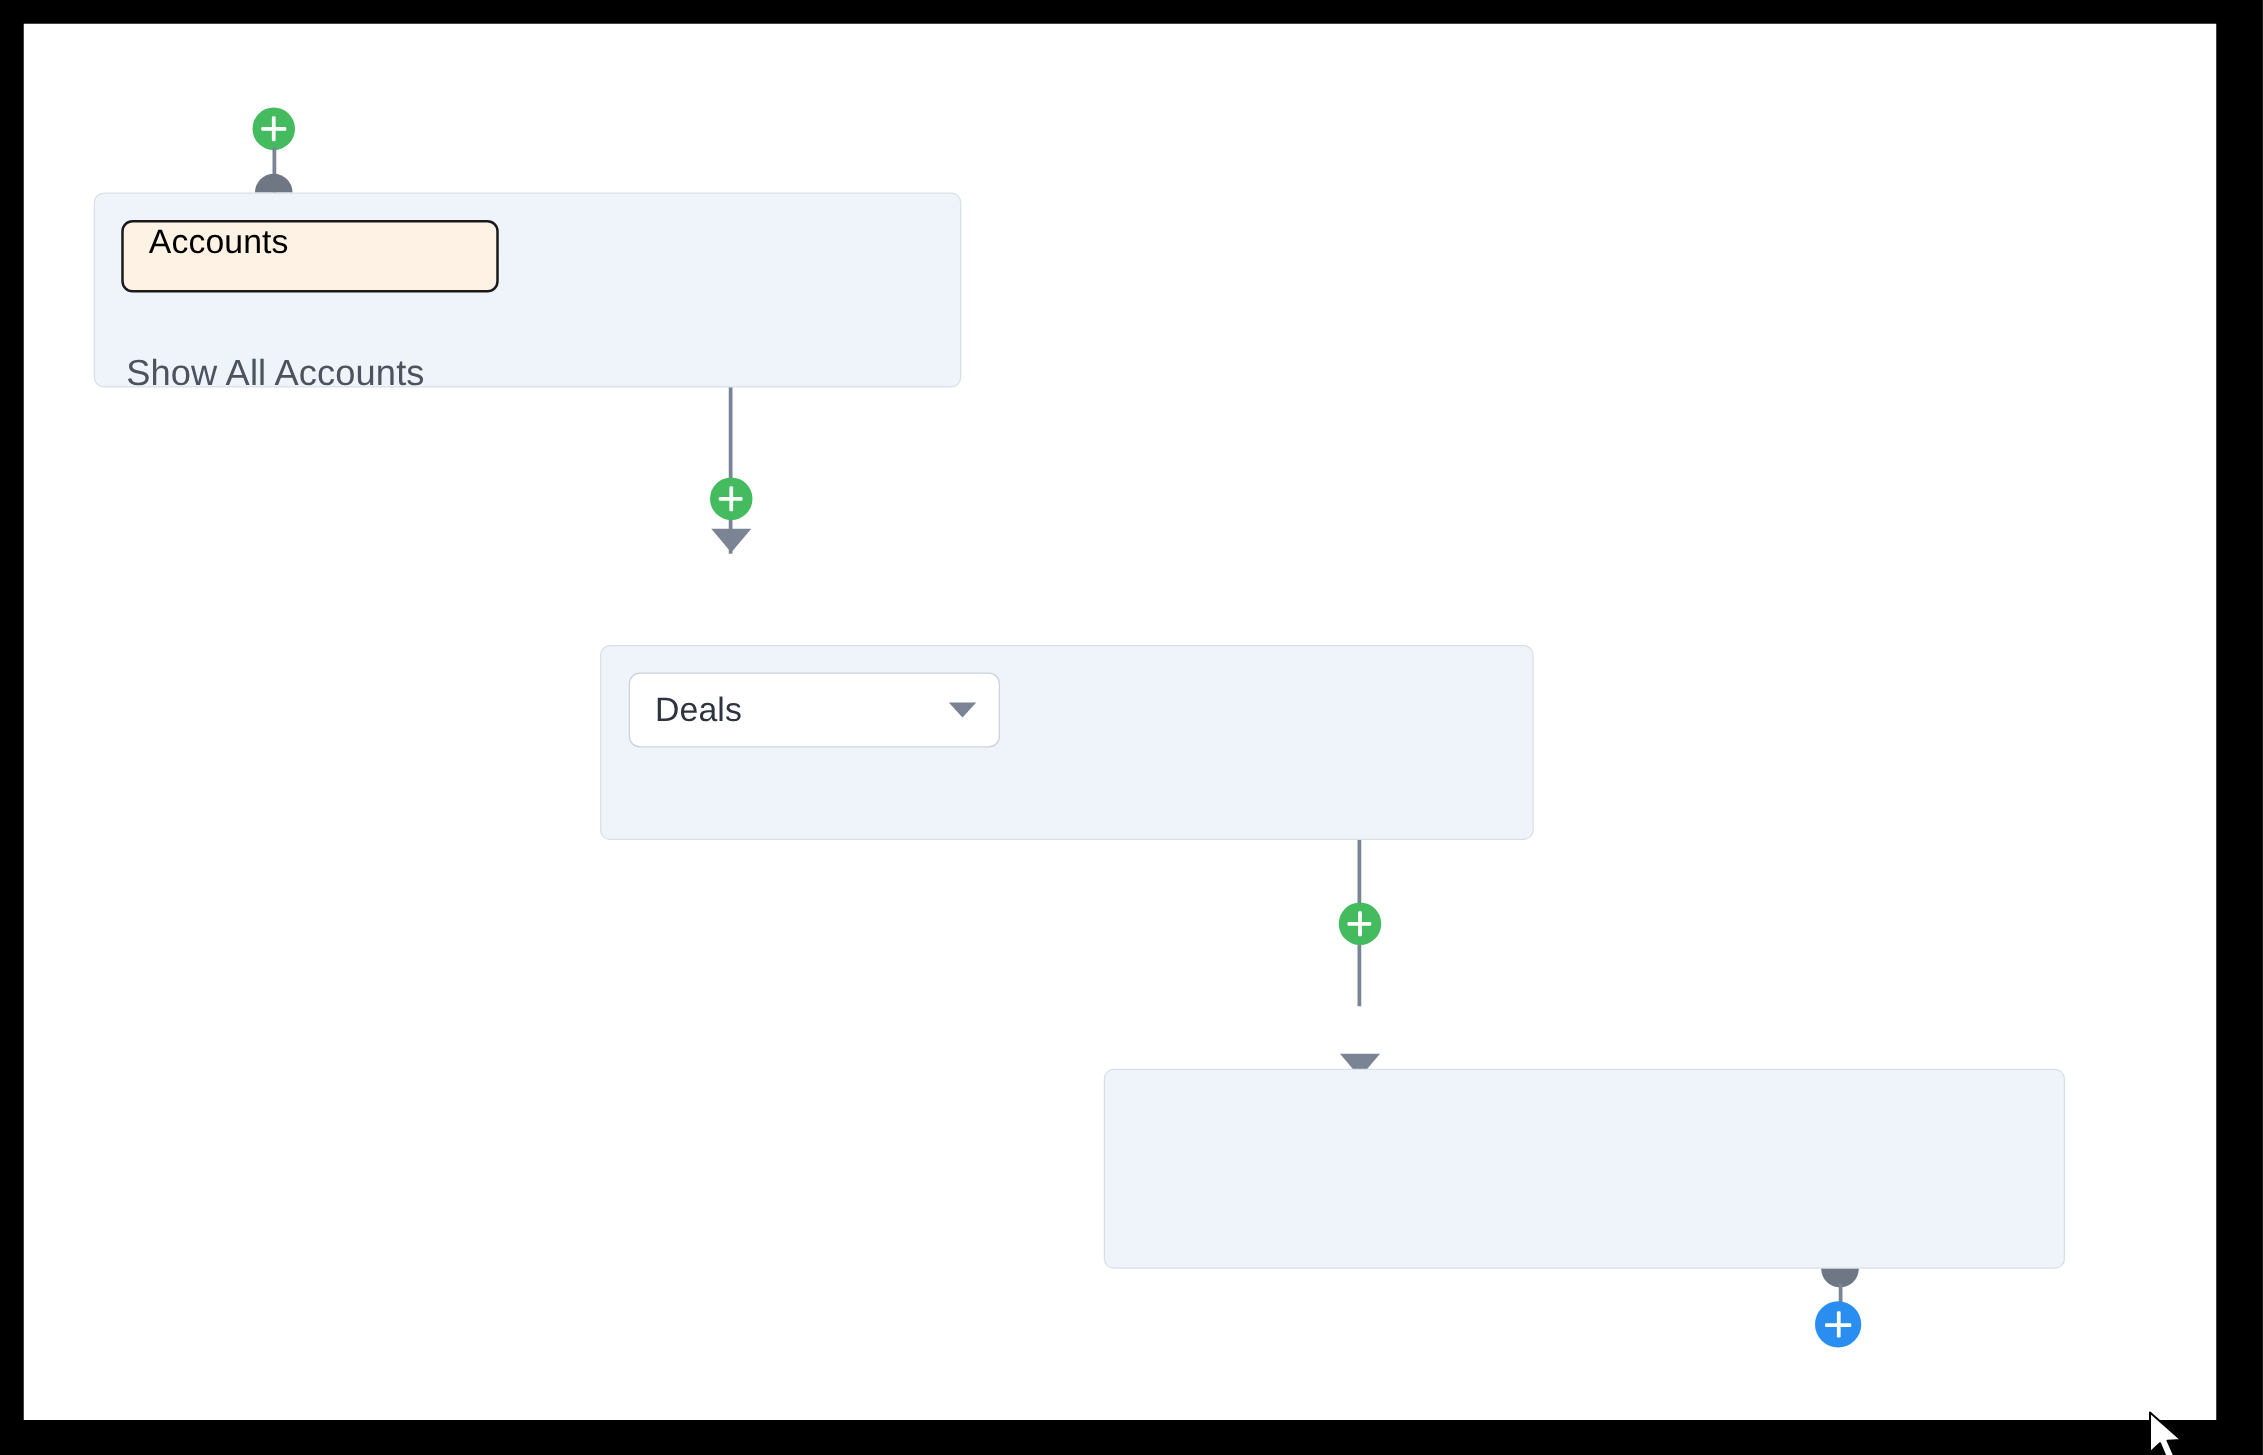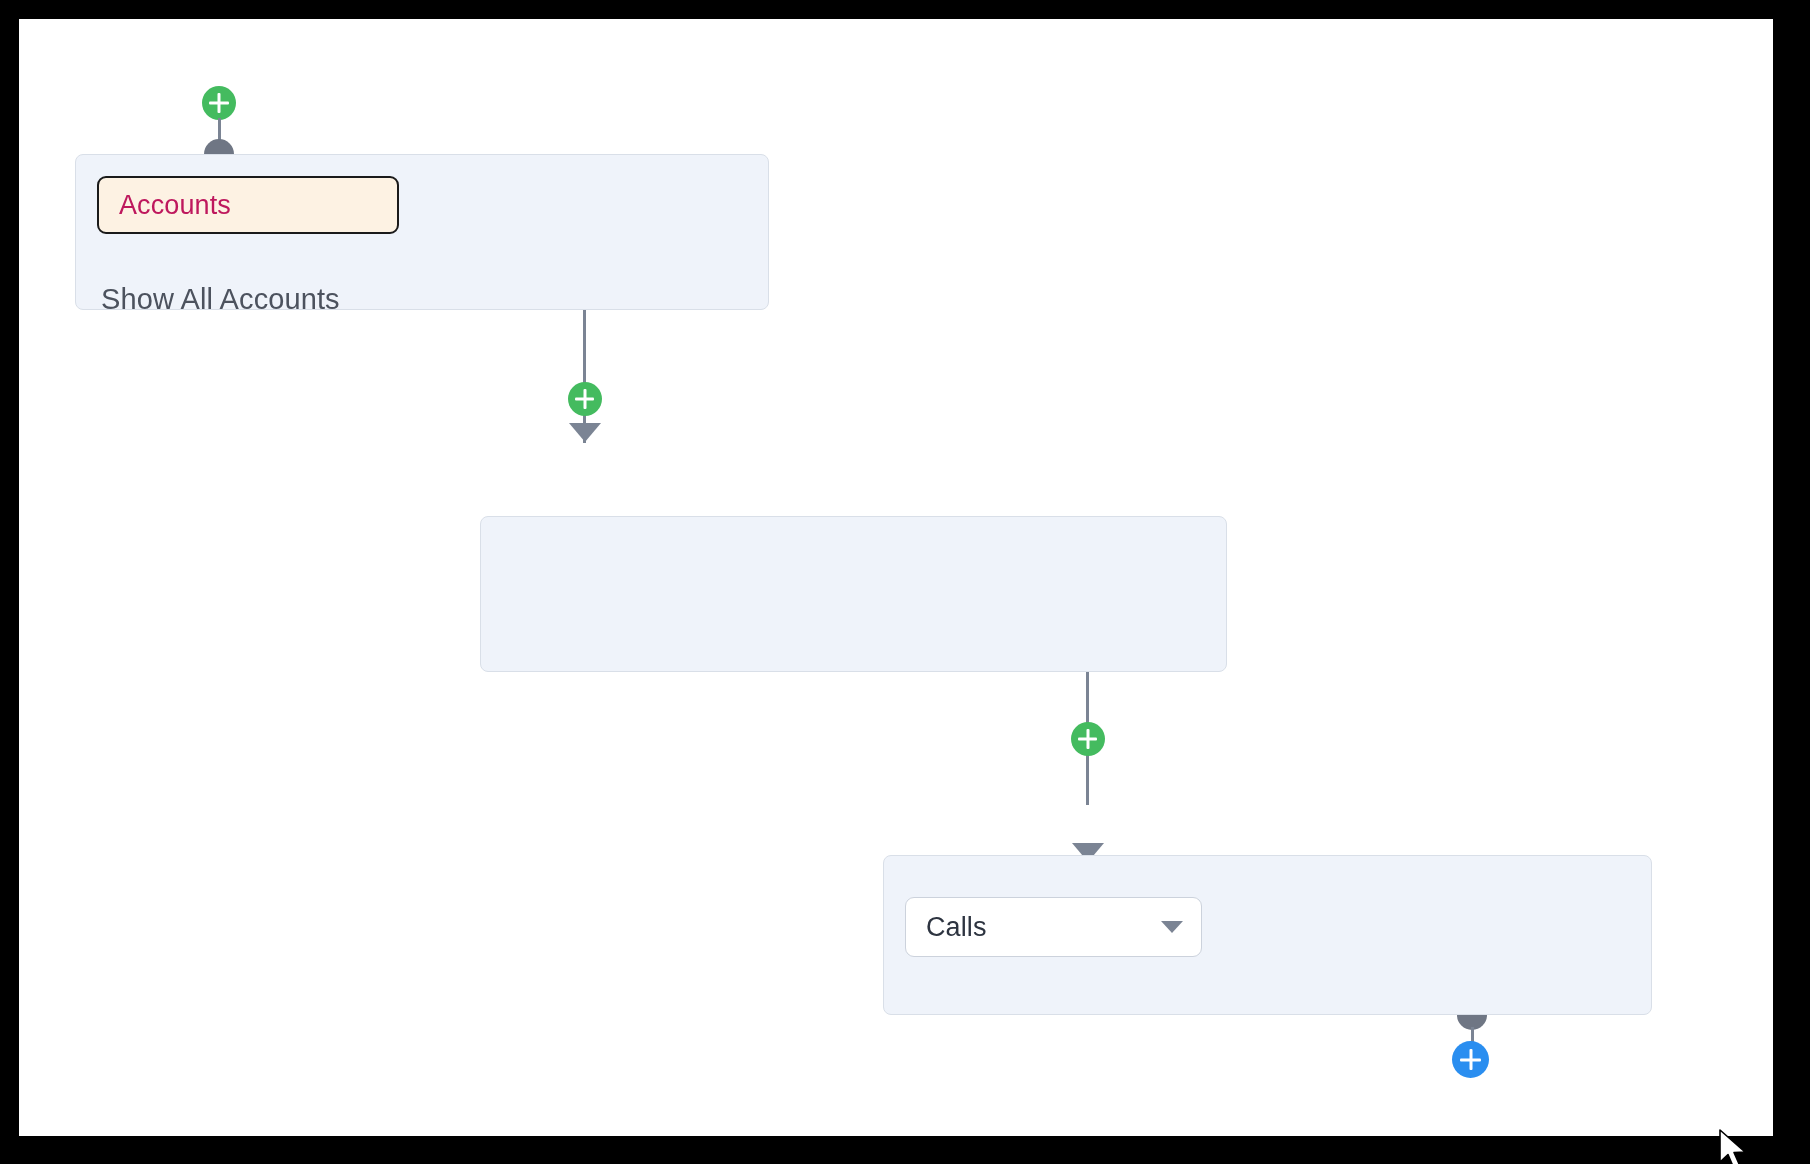--- a/index.html
+++ b/index.html
@@ -40,24 +40,24 @@
   }
 
   
   .entity-chip {
     position: absolute;
     box-sizing: border-box;
     background: #fdf2e3;
     border: 2px solid #1a1a1a;
     border-radius: 9px;
     display: flex;
-    align-items: center;
+    align-items: flex-start;
     padding: 0 20px;
     font-size: 27px;
-    color: #be185d;
+    color: #000000;
     letter-spacing: .1px;
   }
 
   
   .entity-select {
     position: absolute;
     box-sizing: border-box;
     background: #ffffff;
     border: 1px solid #ccd2dc;
     border-radius: 9px;
@@ -182,32 +182,32 @@
     <div class="node-desc" style="left:82px; top:264px;">Show All Accounts</div>
 
     <div class="conn-line" style="left:564px; top:291px; height:133px;"></div>
     <div class="plus-btn green" style="left:548.5px; top:363px; width:34px; height:34px;">
       <span class="plus-glyph"></span>
     </div>
     <div class="conn-arrow" style="left:549.5px; top:404px;"></div>
 
     <div class="node-panel" style="left:461px; top:497px; width:747px; height:156px;">
     </div>
+    <div class="entity-select" style="left:484px; top:519px; width:297px; height:60px;">
+      <span>Deals</span>
+      <span class="caret"></span>
+    </div>
 
     <div class="conn-line" style="left:1067px; top:653px; height:133px;"></div>
     <div class="plus-btn green" style="left:1051.5px; top:703px; width:34px; height:34px;">
       <span class="plus-glyph"></span>
     </div>
     <div class="conn-arrow" style="left:1052.5px; top:824px;"></div>
 
     <div class="node-panel" style="left:864px; top:836px; width:769px; height:160px;">
-    </div>
-    <div class="entity-select" style="left:886px; top:878px; width:297px; height:60px;">
-      <span>Calls</span>
-      <span class="caret"></span>
     </div>
 
     <div class="handle-semicircle bottom" style="left:1438px; top:996px;"></div>
     <div class="conn-line" style="left:1451.5px; top:1008px; height:35px;"></div>
     <div class="plus-btn blue" style="left:1433px; top:1022px; width:37px; height:37px;">
       <span class="plus-glyph"></span>
     </div>
 
   </div>
 

